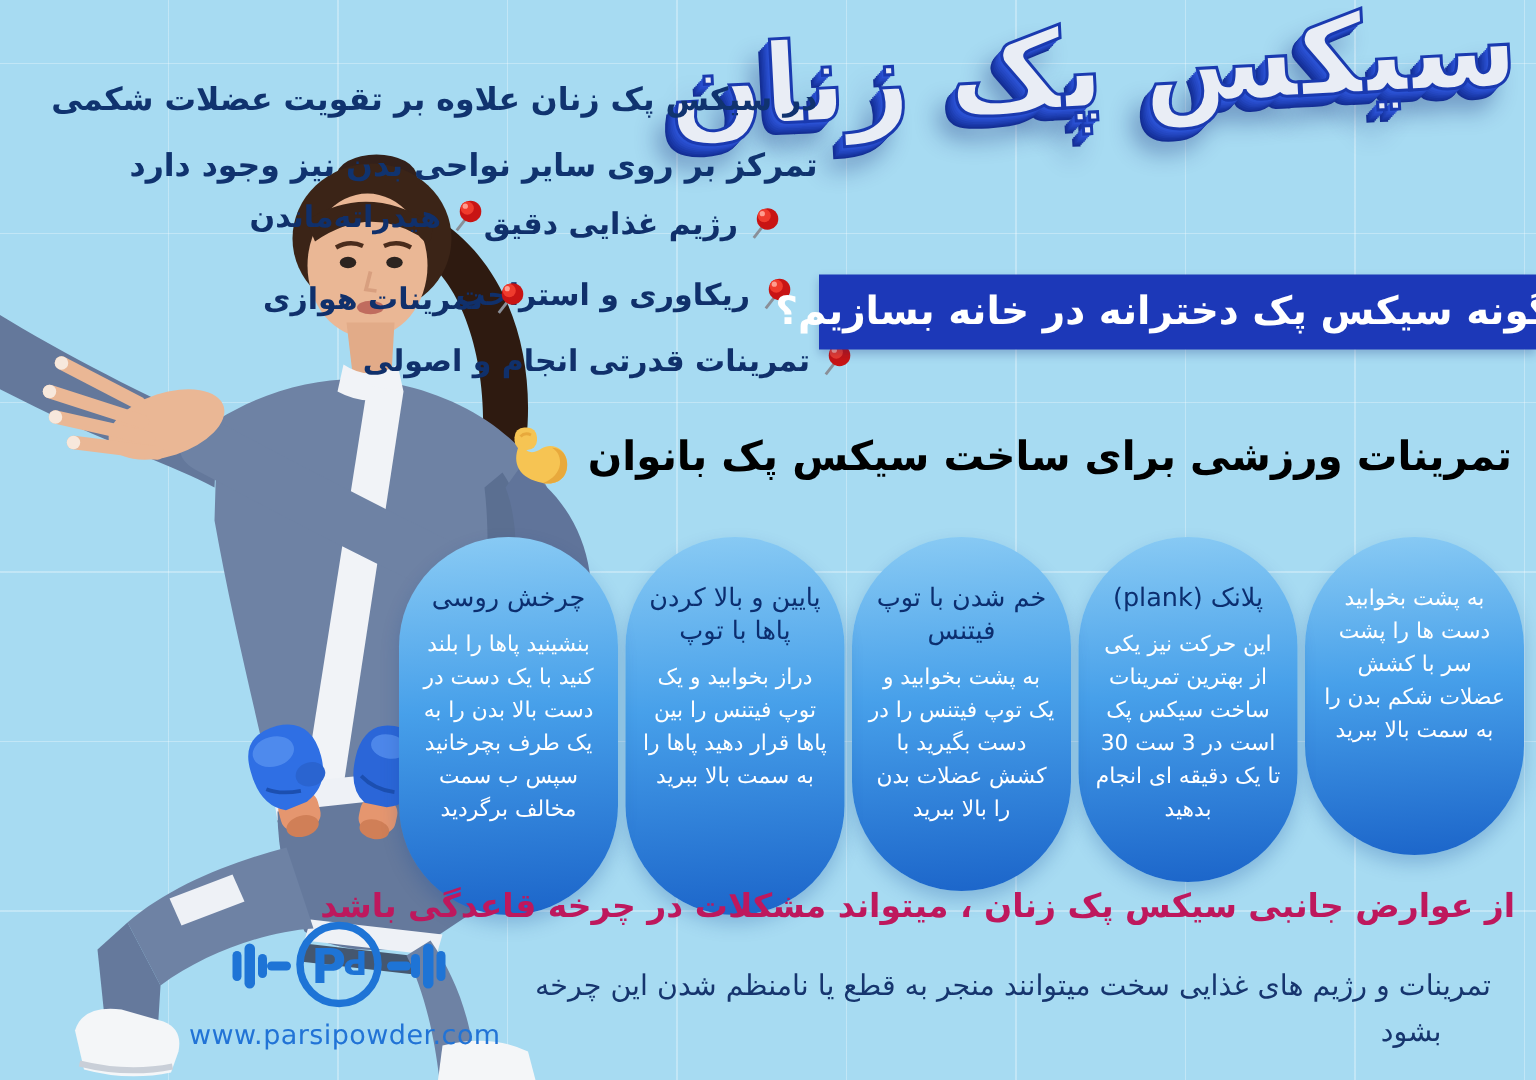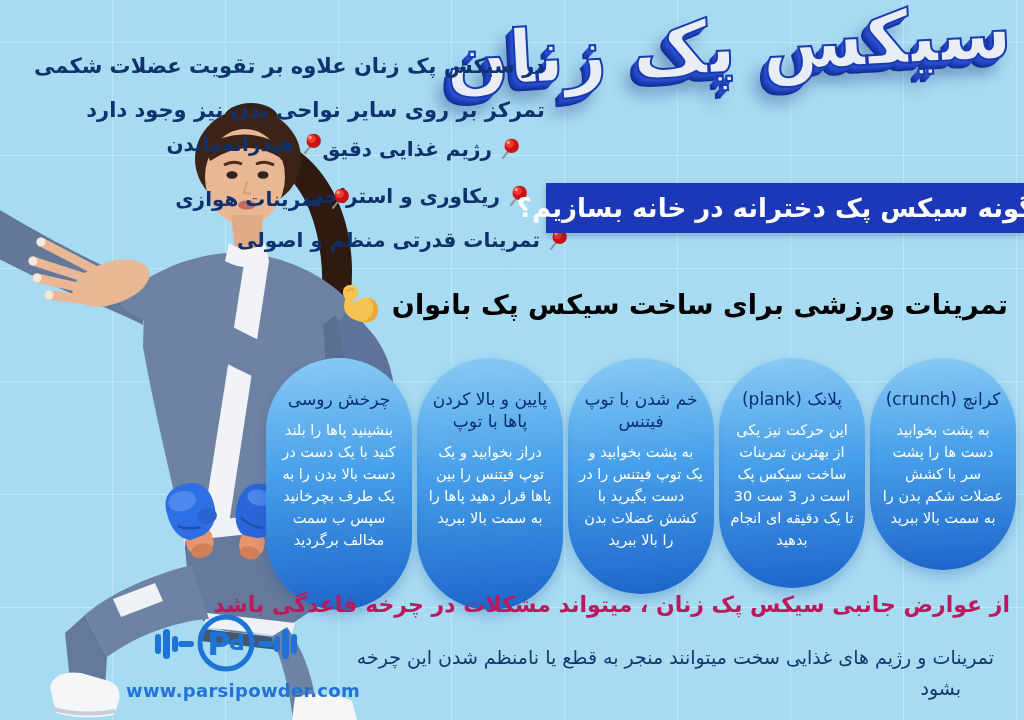--- a/index.html
+++ b/index.html
@@ -51,21 +51,21 @@
   .card.c4{height:252px}.card.c5{height:252px}
 
   .footer-bold{position:absolute;top:592px;right:14px;z-index:5;margin:0;
     direction:rtl;font-size:22px;font-weight:bold;color:#be185d;white-space:nowrap;}
   .footer-line{position:absolute;right:14px;z-index:5;margin:16px;
     direction:rtl;font-size:19px;color:#16356e;white-space:nowrap;}
   .footer-line.l2{top:630px}
   .footer-line.l3{top:661px;right:47px}
 
   .logo{position:absolute;left:126px;top:612px;width:200px;z-index:5;text-align:center;}
-  .logo .site{margin-top:2px;font-size:18px;font-weight:bold;color:#2173d6;letter-spacing:.3px;}
+  .logo .site{margin-top:2px;font-size:18px;font-weight:normal;color:#2173d6;letter-spacing:.3px;}
 
   .woman{position:absolute;left:-5px;top:85px;z-index:1;}
   .gloves{position:absolute;left:155px;top:472px;z-index:3;}
 </style>
 </head>
 <body>
 
 <div class="poster">
   <div class="grid-overlay"></div>
 
@@ -188,40 +188,39 @@
       </svg>
     <span>تمرینات هوازی</span>
   </div>
   <div class="tip" style="top:228px;right:456px;">
     <svg width="21" height="24" viewBox="0 0 24 26">
         <line x1="4" y1="24" x2="11" y2="15" stroke="#8a8f98" stroke-width="2.2"></line>
         <circle cx="14.5" cy="9.5" r="8.2" fill="#c81414"></circle>
         <circle cx="12" cy="7" r="5" fill="#ef3b2d"></circle>
         <circle cx="10.5" cy="5.5" r="2" fill="#ff9d8f"></circle>
       </svg>
-    <span>تمرینات قدرتی منظم و اصولی</span>
+    <span>تمرینات قدرتی انجام و اصولی</span>
   </div>
 
   <div class="banner">
     <span>چگونه سیکس پک دخترانه در خانه بسازیم؟</span>
   </div>
 
   <div class="section-title">
     <span>تمرینات ورزشی برای ساخت سیکس پک بانوان</span>
     <svg width="42" height="40" viewBox="0 0 42 40">
       <rect x="5" y="1" width="15" height="15" rx="6.5" fill="#f6c453"></rect>
       <path d="M8,13 C3,25 8,35 24,38 C35,40 41,33 40,24 C39,14 29,11 23,15 C17,19 13,18 11,13 Z" fill="#f6c453"></path>
       <path d="M24,38 C35,40 41,33 40,24 C39.4,18 35,14.5 30,14.5 C38,19 38,33 24,38 Z" fill="#e8a93c"></path>
       <path d="M9,7 Q12,4 16,6" stroke="#e8a93c" stroke-width="2" fill="none"></path>
     </svg>
   </div>
 
   <div class="cards">
     <article class="card c1">
-      <h3>کرانچ (crunch)</h3>
       <p>به پشت بخوابید دست ها را پشت سر با کشش عضلات شکم بدن را به سمت بالا ببرید</p>
     </article>
     <article class="card c2">
       <h3>پلانک (plank)</h3>
       <p>این حرکت نیز یکی از بهترین تمرینات ساخت سیکس پک است در 3 ست 30 تا یک دقیقه ای انجام بدهید</p>
     </article>
     <article class="card c3">
       <h3>خم شدن با توپ فیتنس</h3>
       <p>به پشت بخوابید و یک توپ فیتنس را در دست بگیرید با کشش عضلات بدن را بالا ببرید</p>
     </article>

